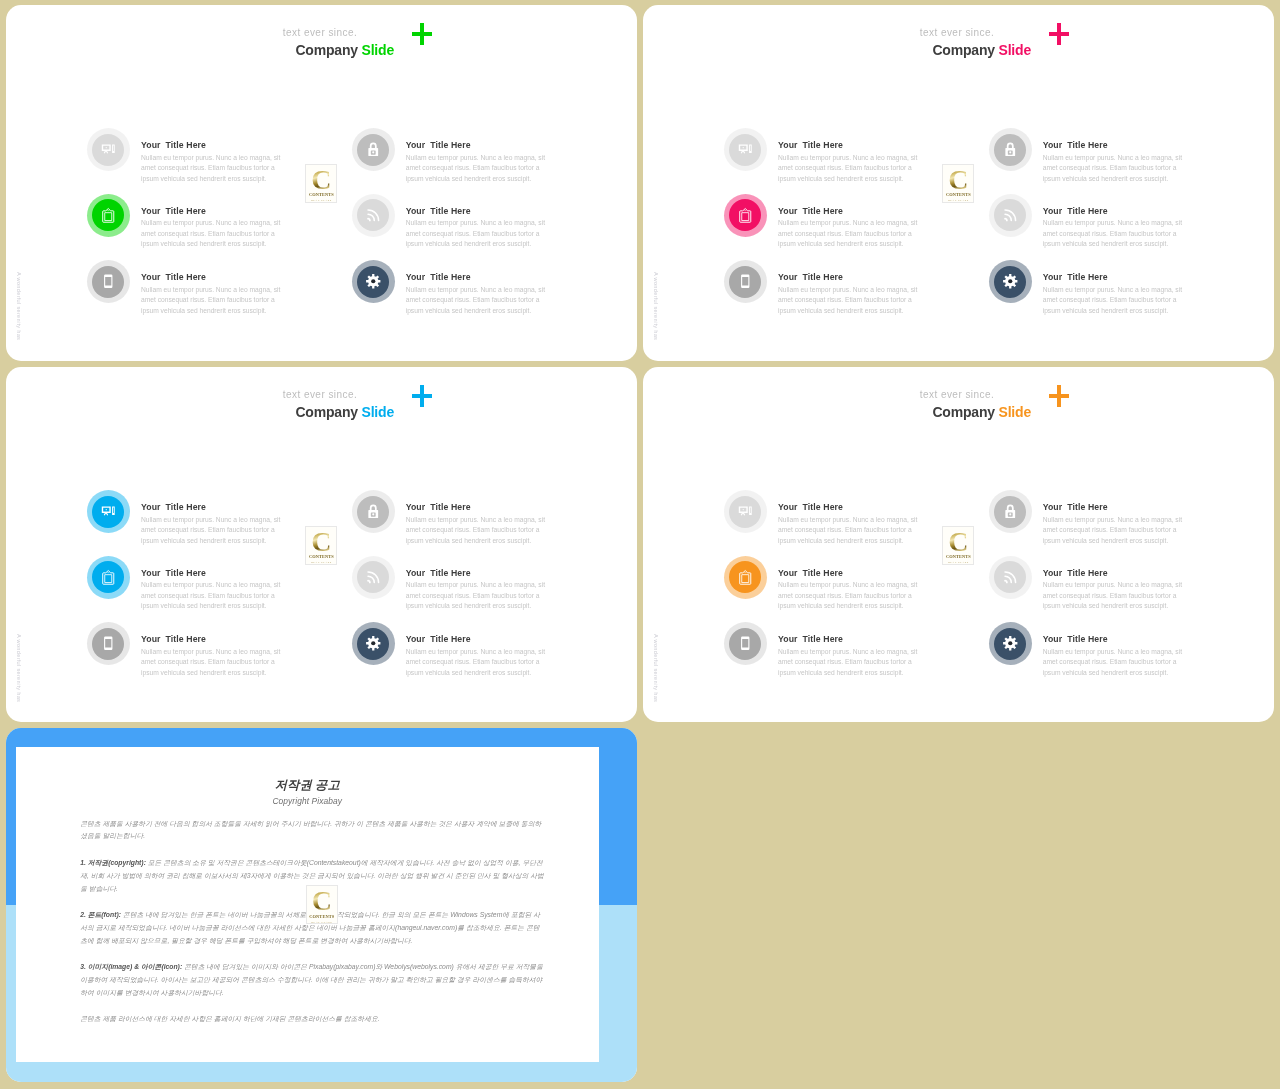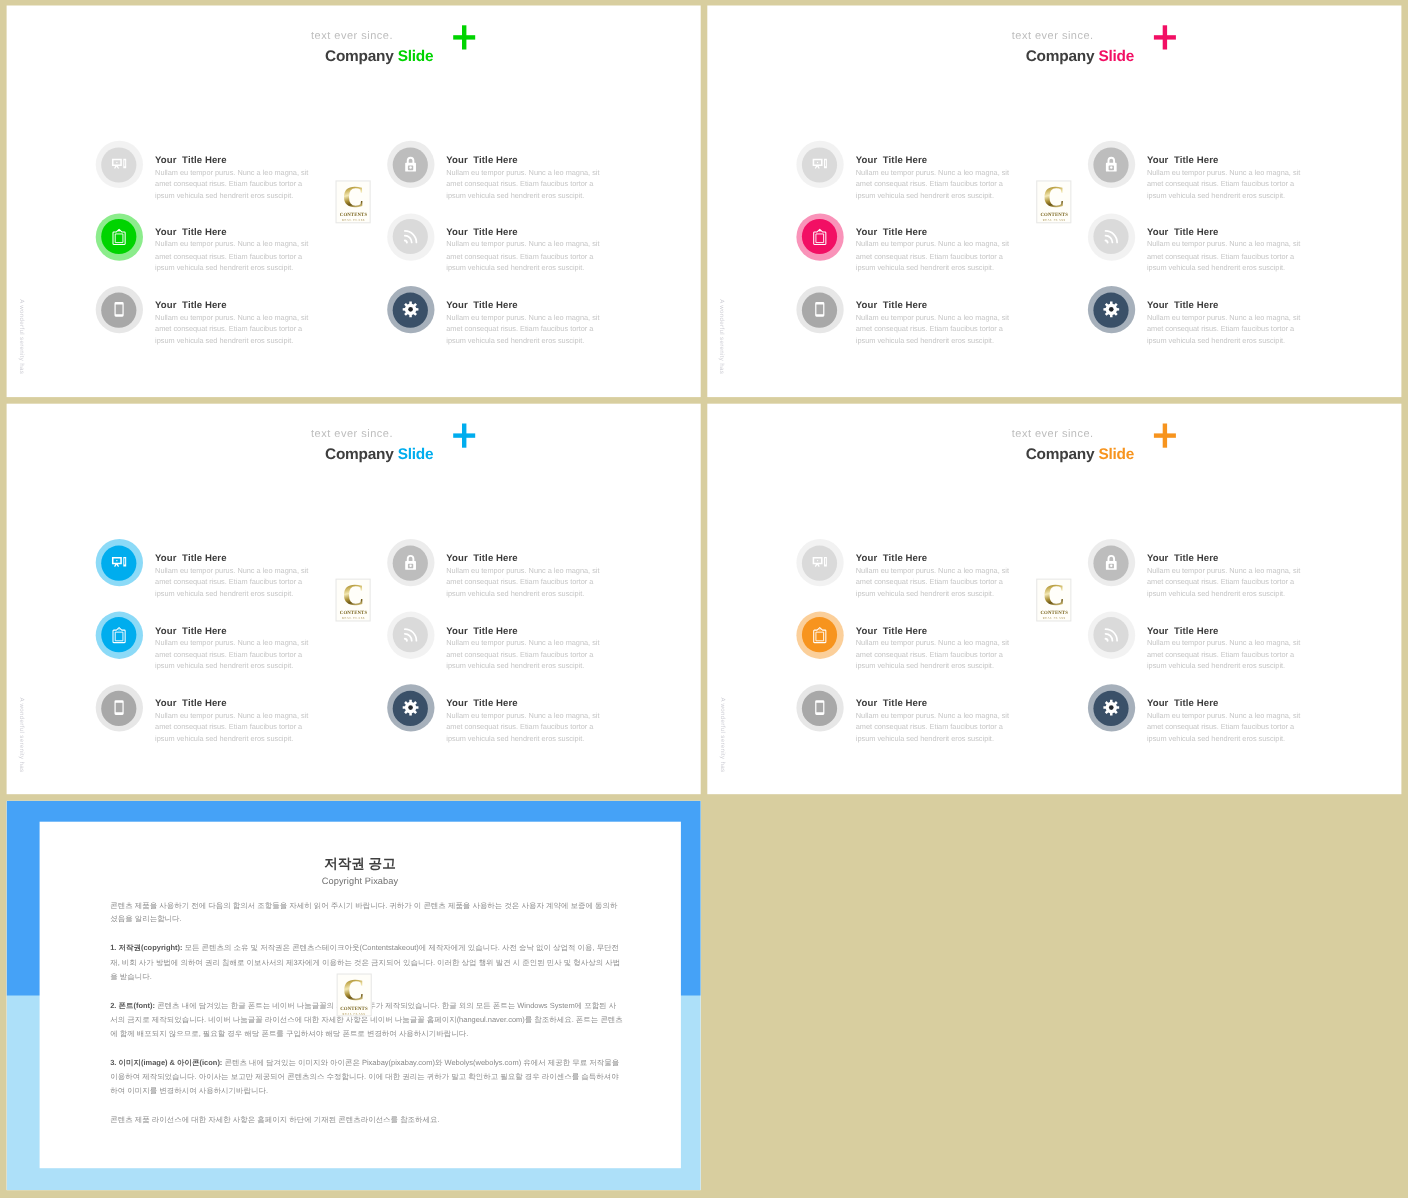--- a/index.html
+++ b/index.html
@@ -1,19 +1,19 @@
 <!DOCTYPE html>
 <html><head>
 <meta charset="utf-8">
 <style>
   *{box-sizing:border-box;margin:0;padding:0;}
   html,body{width:1280px;height:1089px;overflow:hidden;}
   body{background:#d8ce9f;font-family:"Liberation Sans",sans-serif;-webkit-font-smoothing:antialiased;}
   .grid{position:relative;width:1280px;height:1089px;}
-  .slide{position:absolute;background:#fff;overflow:hidden;}
+  .slide{position:absolute;background:#fff;overflow:hidden;border-radius:15px;}
   .s1{left:6px;top:5px;width:631px;height:356px;}
   .s2{left:643px;top:5px;width:631px;height:356px;}
   .s3{left:6px;top:367px;width:631px;height:355px;}
   .s4{left:643px;top:367px;width:631px;height:355px;}
   .s5{left:6px;top:728px;width:631px;height:354px;}
 
   
   .sub{position:absolute;left:200px;top:22px;width:228px;text-align:center;
        font-size:10px;color:#bdbdbd;letter-spacing:.45px;font-weight:400;line-height:12px;}
   .ttl{position:absolute;left:0;top:33px;width:388px;text-align:right;
@@ -43,21 +43,21 @@
       display:flex;flex-direction:column;align-items:center;justify-content:flex-start;}
   .wm .c{font-family:"Liberation Serif",serif;font-size:28px;font-weight:700;line-height:21px;margin-top:4px;
          background:linear-gradient(165deg,#7d6518 0%,#c6ad52 18%,#f3e8b4 38%,#a98e33 58%,#6d5714 72%,#d9c67e 88%,#8d7420 100%);
          -webkit-background-clip:text;background-clip:text;color:transparent;}
   .wm .n1{font-family:"Liberation Serif",serif;font-size:4.4px;font-weight:700;color:#7e6a25;letter-spacing:.1px;margin-top:2.5px;line-height:5px;}
   .wm .n2{font-family:"Liberation Serif",serif;font-size:2.7px;color:#a9924f;letter-spacing:.5px;margin-top:2px;line-height:3px;}
 
   
   .cp-bg{position:absolute;left:0;top:0;width:100%;height:100%;background:#ade0f9;}
   .cp-top{position:absolute;left:0;top:0;width:100%;height:177px;background:#45a2f7;}
-  .cp-card{position:absolute;left:30px;top:18.5px;width:582.5px;height:315px;background:#fff;}
+  .cp-card{position:absolute;left:10px;top:18.5px;width:582.5px;height:315px;background:#fff;font-style:italic;}
   .cp-h1{position:absolute;left:0;top:31px;width:100%;text-align:center;font-size:12.3px;font-weight:700;color:#3f3f3f;line-height:14px;}
   .cp-h2{position:absolute;left:0;top:49.5px;width:100%;text-align:center;font-size:8.4px;color:#6f6f6f;letter-spacing:.1px;line-height:10px;}
   .cp-body{position:absolute;left:64.2px;top:71px;width:466px;font-size:6.8px;line-height:12.9px;color:#8a8a8a;}
   .cp-body p{margin-bottom:13.4px;}
   .cp-body b{font-weight:700;color:#555;}
   .cp-wm{position:absolute;left:299.8px;top:157.3px;}
 </style>
 </head>
 <body>
 

